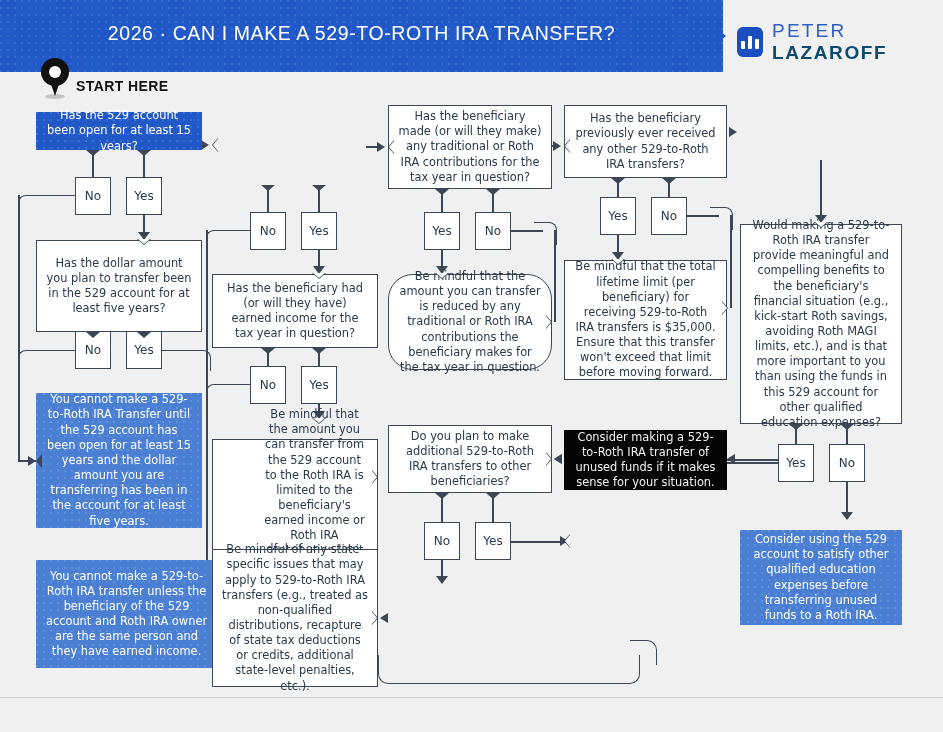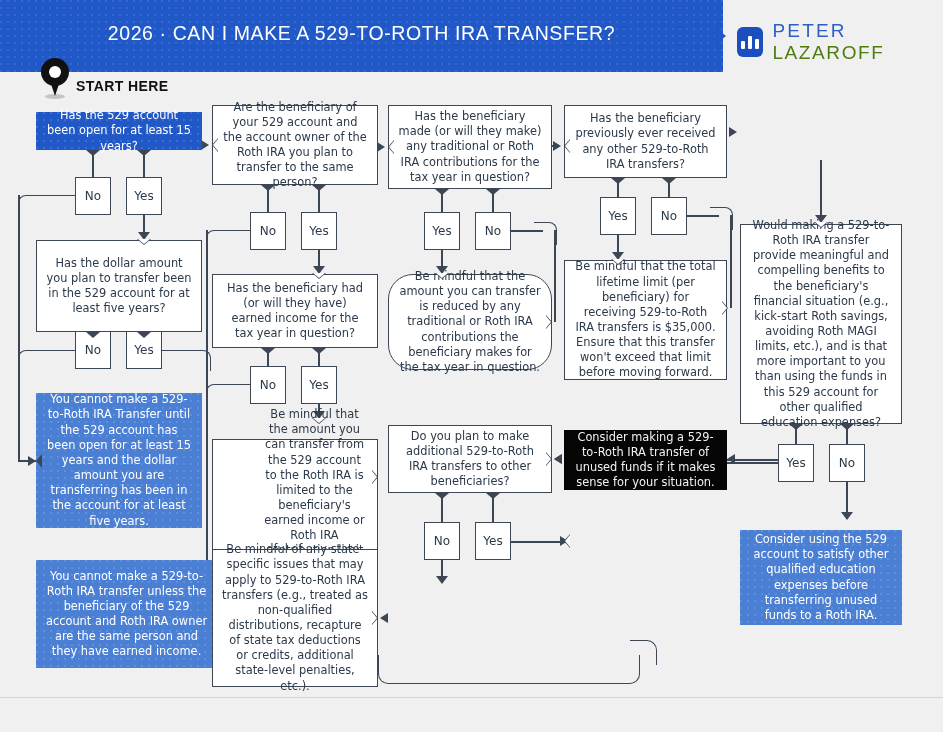--- a/index.html
+++ b/index.html
@@ -40,21 +40,21 @@
     display:flex;align-items:flex-end;justify-content:center;gap:2.5px;padding-bottom:8px;box-sizing:border-box;
   }
   .brand-mark i{display:block;width:4.5px;background:#fff;border-radius:1px;}
   .brand-mark i:nth-child(1){height:8px;}
   .brand-mark i:nth-child(2){height:13px;}
   .brand-mark i:nth-child(3){height:10px;}
   .brand-text{
     font-family:"Liberation Sans", sans-serif;
     font-size:19px;color:#2f5fc4;letter-spacing:2.2px;
   }
-  .brand-text b{color:#4d7c0f;font-weight:normal;letter-spacing:1.6px;}
+  .brand-text b{color:#0c4a6e;font-weight:bold;letter-spacing:1.6px;}
 
   
   .pin{position:absolute;left:41px;top:58px;width:28px;height:40px;}
   .pin .head{
     position:absolute;left:0;top:0;width:28px;height:28px;border-radius:50%;
     background:#111;
   }
   .pin .head:after{
     content:"";position:absolute;left:8px;top:8px;width:12px;height:12px;border-radius:50%;background:#fff;
   }
@@ -244,23 +244,20 @@
   <div class="elbow" style="left:162px;top:350px;width:48px;height:20px;border-left:none;border-bottom:none;border-radius:0 8px 0 0;"></div>
 
   <div class="node blue" style="left:36px;top:393px;width:166px;height:135px;">
       <span>You cannot make a 529-to-Roth IRA Transfer until the 529 account has been open for at least 15 years and the dollar amount you are transferring has been in the account for at least five years.</span>
     </div>
 
   <div class="node blue" style="left:36px;top:560px;width:181px;height:108px;">
       <span>You cannot make a 529-to-Roth IRA transfer unless the beneficiary of the 529 account and Roth IRA owner are the same person and they have earned income.</span>
     </div>
 
-  <div class="node q" style="left:212px;top:105px;width:166px;height:80px;">
-      <span>Are the beneficiary of your 529 account and the account owner of the Roth IRA you plan to transfer to the same person?</span>
-    </div>
   <div class="notch-l" style="left:212px;top:138px;"></div>
   <div class="notch-lw" style="left:213px;top:139px;"></div>
   <div class="arw-r" style="left:201px;top:140px;"></div>
   <div class="ln lnh" style="left:190px;top:144px;width:14px;"></div>
 
   <div class="ln lnv" style="left:267px;top:185px;height:27px;"></div>
   <div class="ln lnv" style="left:318px;top:185px;height:27px;"></div>
   <div class="notch-t" style="left:261px;top:185px;"></div>
   <div class="notch-t" style="left:312px;top:185px;"></div>
 

